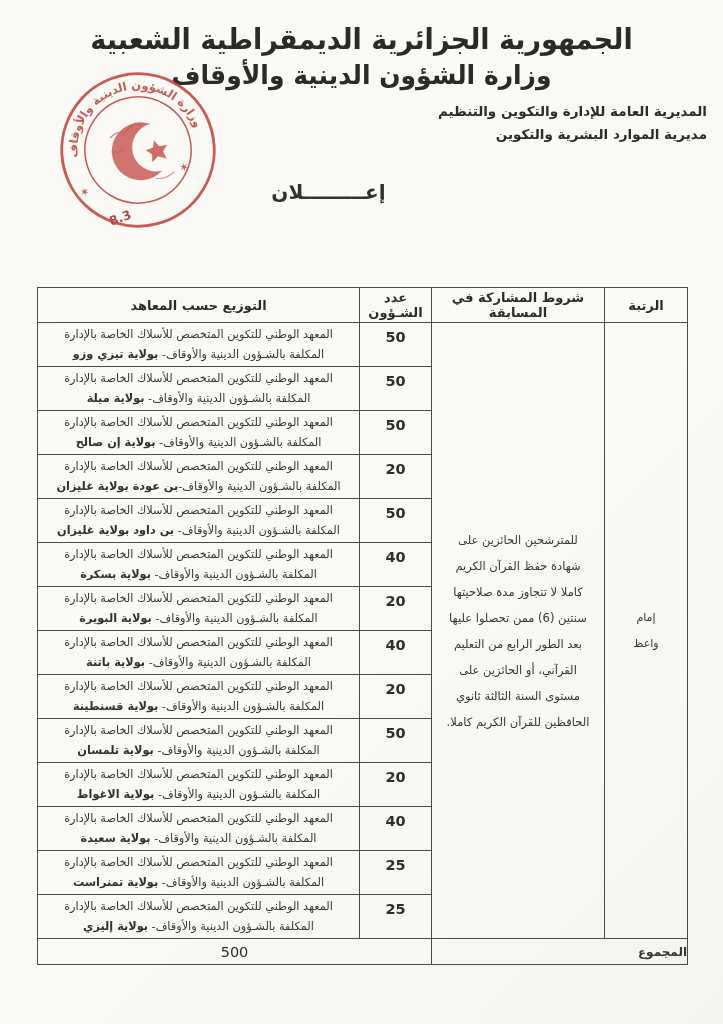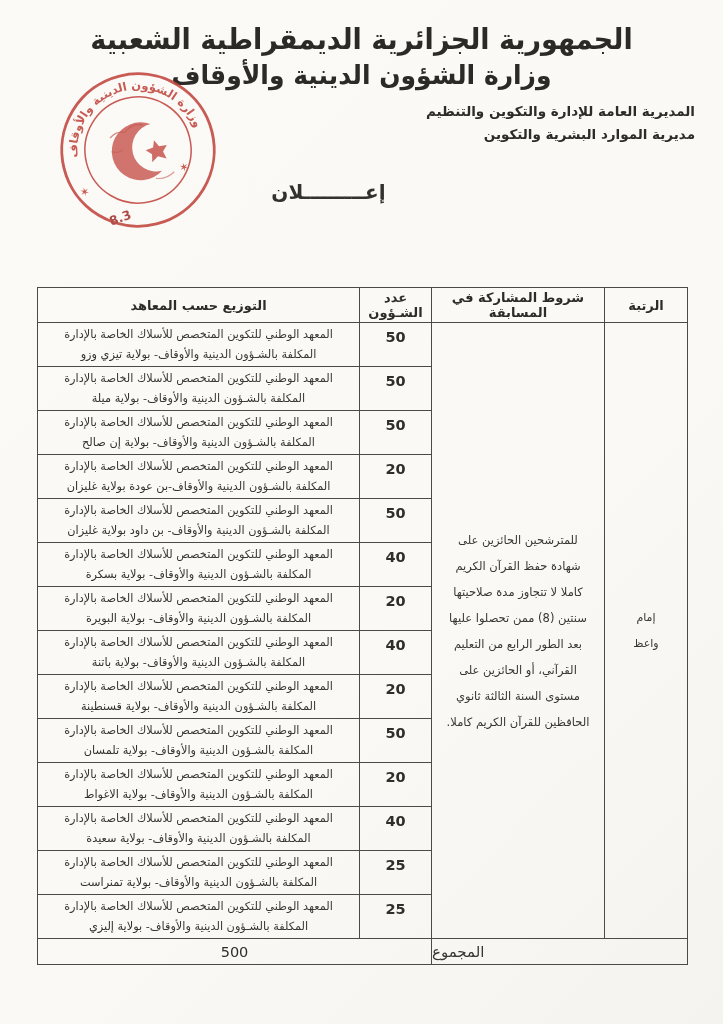--- a/index.html
+++ b/index.html
@@ -32,21 +32,21 @@
   }
   
   .stamp {
     position:absolute; top:68px; left:56px; width:164px; height:164px;
     transform:rotate(-14deg);
     opacity:.88;
   }
   .stamp svg { width:100%; height:100%; }
   
   .directorates {
-    position:absolute; top:100px; right:28px;
+    position:absolute; top:100px; right:16px;
     text-align:right;
     font-size:13.5px; font-weight:bold; color:#2e2c29;
     line-height:23px;
   }
   
   .ann-title {
     position:absolute; top:180px; left:0; right:66px;
     text-align:center;
     font-size:20px; font-weight:bold; color:#34322e;
   }
@@ -83,23 +83,23 @@
   }
   td.num {
     font-size:14.5px; font-weight:bold; text-align:center;
     vertical-align:top; padding-top:6px; color:#302e2a;
   }
   td.inst {
     font-size:11.3px; text-align:center; vertical-align:middle;
     line-height:19.5px; padding:2px 8px; height:44px;
     color:#3a3733;
   }
-  td.inst b { font-weight:normal; color:#33312d;margin-top:8px; }
+  td.inst b { font-weight:bold; color:#33312d;margin-top:8px; }
   td.total-label {
-    font-size:15px; font-weight:normal; text-align:left;
+    font-size:12px; font-weight:bold; text-align:right;
     height:26px; vertical-align:middle;
   }
   td.total-value {
     font-size:14.5px; font-weight:normal; text-align:center;
     vertical-align:middle; color:#2f2d29;
   }
 </style>
 </head>
 <body>
 
@@ -160,21 +160,21 @@
           <th>عدد الشـؤون</th>
           <th>التوزيع حسب المعاهد</th>
         </tr>
       </thead>
       <tbody>
         <tr>
           <td class="rank" rowspan="14">
             <div>إمام</div>
             <div>واعظ</div>
           </td>
-          <td class="conds" rowspan="14">للمترشحين الحائزين على شهادة حفظ القرآن الكريم كاملا لا تتجاوز مدة صلاحيتها سنتين (8) ممن تحصلوا عليها بعد الطور الرابع من التعليم القرآني، أو الحائزين على مستوى السنة الثالثة ثانوي الحافظين للقرآن الكريم كاملا.</td>
+          <td class="conds" rowspan="14">للمترشحين الحائزين على شهادة حفظ القرآن الكريم كاملا لا تتجاوز مدة صلاحيتها سنتين (6) ممن تحصلوا عليها بعد الطور الرابع من التعليم القرآني، أو الحائزين على مستوى السنة الثالثة ثانوي الحافظين للقرآن الكريم كاملا.</td>
           <td class="num">50</td>
           <td class="inst"><span>المعهد الوطني للتكوين المتخصص للأسلاك الخاصة بالإدارة المكلفة بالشـؤون الدينية والأوقاف-</span> <b>بولاية تيزي وزو</b></td>
         </tr>
         <tr>
           <td class="num">50</td>
           <td class="inst"><span>المعهد الوطني للتكوين المتخصص للأسلاك الخاصة بالإدارة المكلفة بالشـؤون الدينية والأوقاف-</span> <b>بولاية ميلة</b></td>
         </tr>
         <tr>
           <td class="num">50</td>
           <td class="inst"><span>المعهد الوطني للتكوين المتخصص للأسلاك الخاصة بالإدارة المكلفة بالشـؤون الدينية والأوقاف-</span> <b>بولاية إن صالح</b></td>

